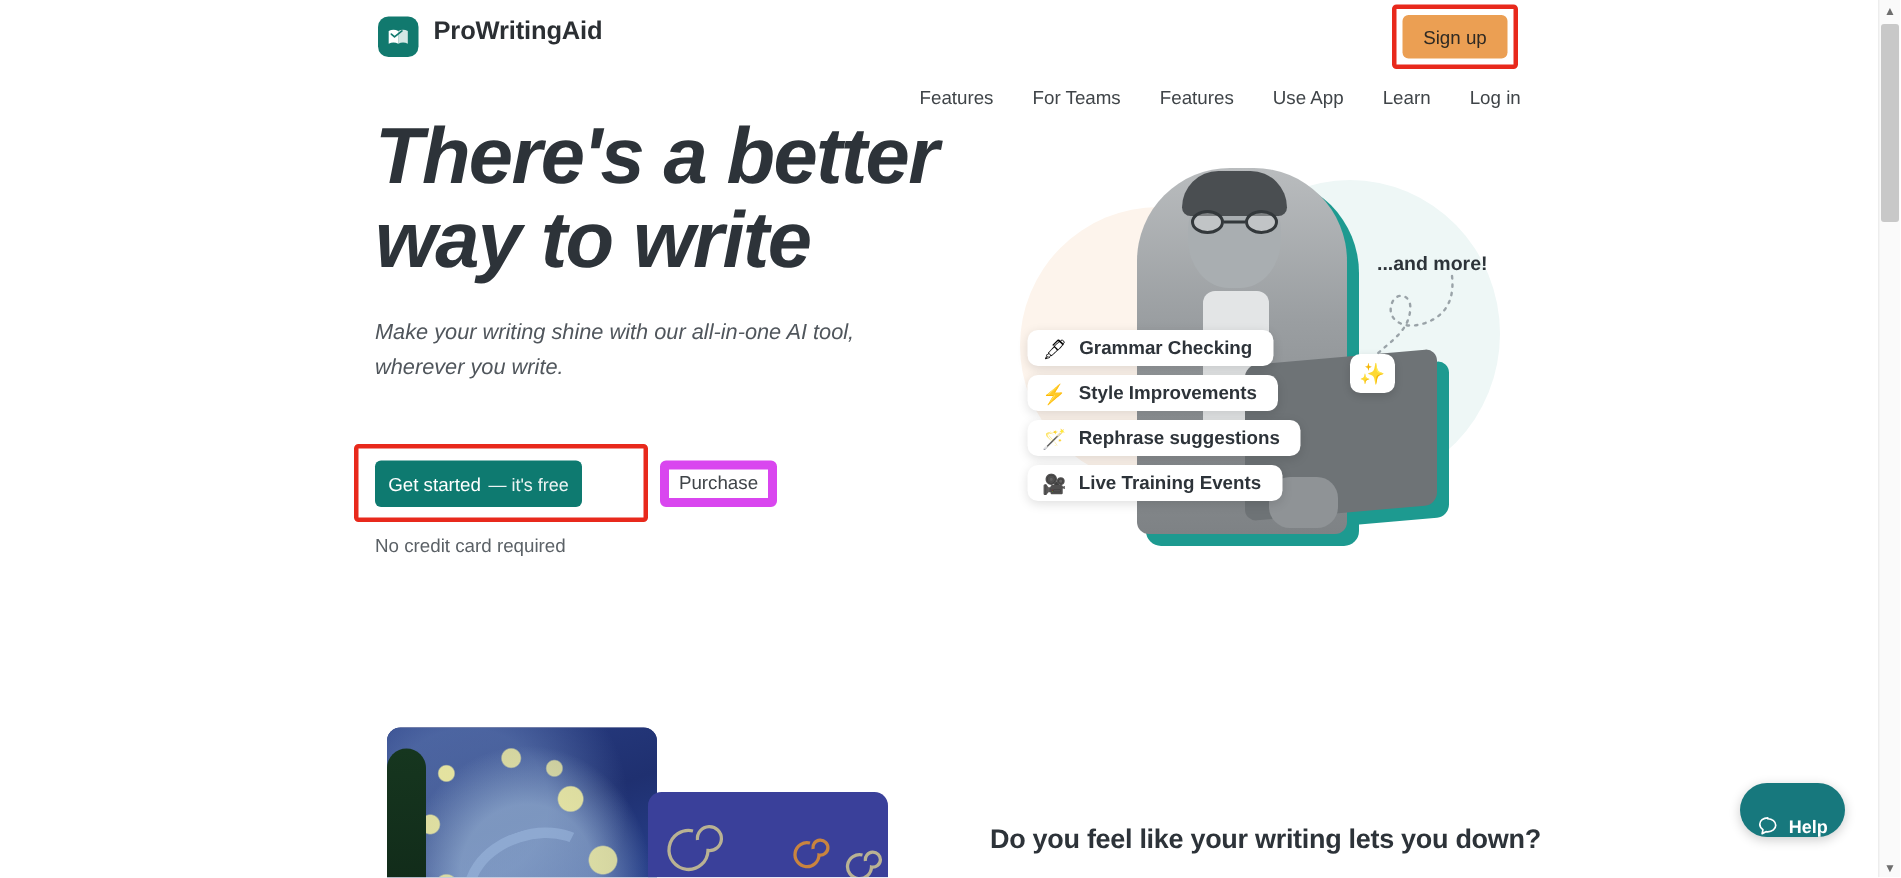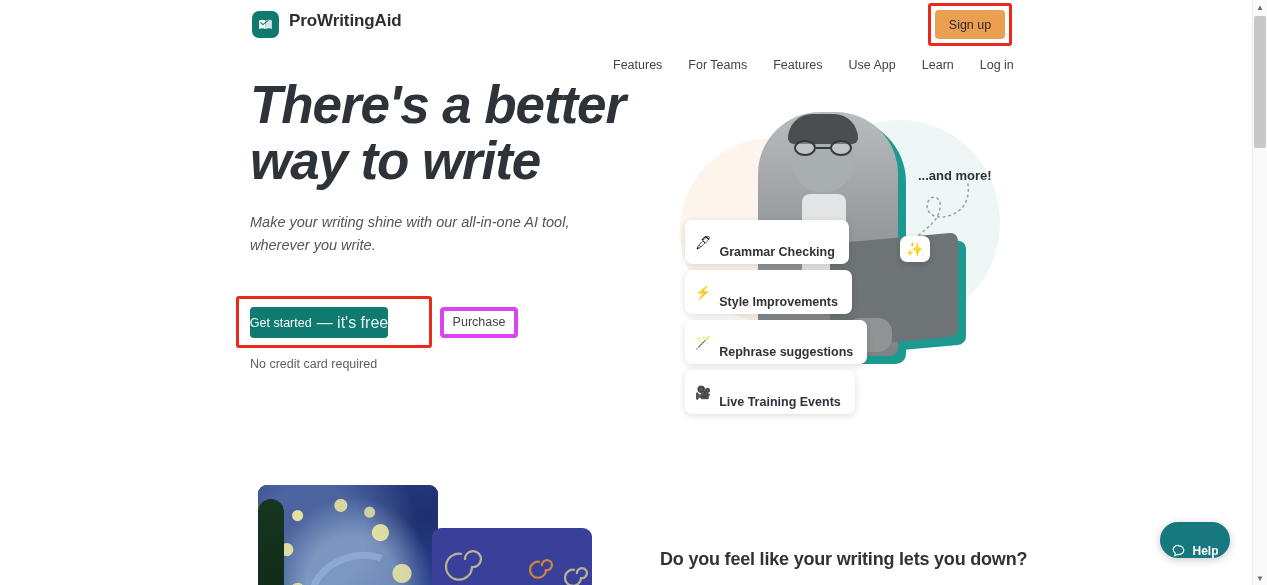--- a/index.html
+++ b/index.html
@@ -173,29 +173,29 @@
     font-size: 12.5px;
     font-family: "Liberation Sans", sans-serif;
     cursor: pointer;
     display: flex;
     align-items: center;
     justify-content: center;
     gap: 5px;
     white-space: nowrap;
   }
   .btn-getstarted .free {
-    font-size: 16px;
+    font-size: 12px;
     opacity: 0.92;
   }
   .btn-purchase {
     margin-left: 8px;
     width: 78px;
     height: 31px;
     background: #ffffff;
-    border: 4px solid #d946ef;
+    border: 6px solid #d946ef;
     border-radius: 4px;
     color: #3f4448;
     font-size: 12.5px;
     font-family: "Liberation Sans", sans-serif;
     cursor: pointer;
     display: flex;
     align-items: center;
     justify-content: center;
   }
 
@@ -363,21 +363,20 @@
     padding: 5px 14px 5px 10px;
     box-shadow: 0 2px 7px rgba(0,0,0,0.13);
     width: max-content;
   }
   .pill-icon { font-size: 13px; line-height: 1; }
   .pill-label {
     font-size: 12.5px;
     font-weight: bold;
     color: #2d3339;
     white-space: nowrap;
-    margin-top: 20px;
   }
 
   
   .card-starry {
     position: absolute;
     left: 258px;
     top: 485px;
     width: 180px;
     height: 170px;
     border-radius: 9px;

